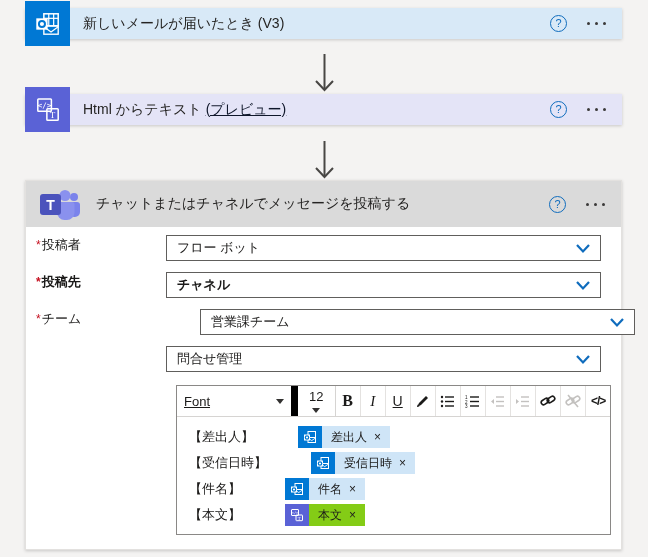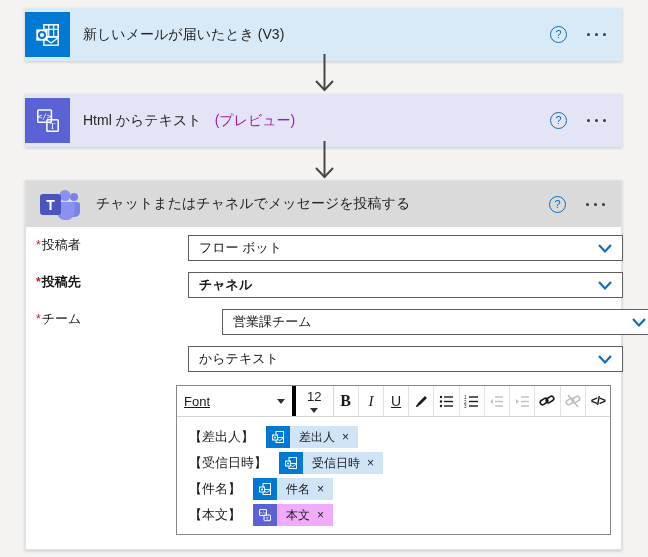--- a/index.html
+++ b/index.html
@@ -1,83 +1,83 @@
 <!DOCTYPE html>
 <html><head>
 <meta charset="utf-8">
 <style>
   html,body { margin:0; padding:0; }
   body { font-family:"Liberation Sans","DejaVu Sans",sans-serif; background:#f4f3f2; }
   .canvas { position:relative; width:648px; height:557px; background:#f4f3f2; overflow:hidden; }
 
   
-  .step { position:absolute; left:25px; width:597px; height:53px; display:flex; align-items:center;
+  .step { position:absolute; left:25px; width:597px; height:31px; display:flex; align-items:center;
           box-shadow:0 1px 3px rgba(0,0,0,.18); cursor:pointer; }
   .step1 { top:8px;  background:#d8e9f7; }
   .step2 { top:94px; background:#e4e4f7; }
   .step-icon { width:45px; height:45px; flex:0 0 45px; display:flex; align-items:center; justify-content:center; }
   .step1 .step-icon { background:#0078d4; }
   .step2 .step-icon { background:#5a62d6; }
   .step-title { margin-left:13px; font-size:14px; color:#252423; white-space:nowrap; }
-  .title-suffix { color:#a21caf; margin-left:13px; }
+  .title-suffix { color:#0f172a; margin-left:4px;text-decoration:underline; }
   .step-right { margin-left:auto; display:flex; align-items:center; gap:18px; padding-right:14px; }
   .help-btn { width:17px; height:17px; border:1px solid #0f6cbd; border-radius:50%; color:#0f6cbd;
               font-size:11px; line-height:15px; text-align:center; box-sizing:border-box; cursor:pointer; }
   .menu-btn { display:flex; gap:5px; align-items:center; padding:4px 2px; cursor:pointer; }
   .menu-btn i { width:3px; height:3px; background:#3b3a39; border-radius:50%; }
 
   
   .flow-arrow { position:absolute; left:314px; }
   .arrow1 { top:54px; } .arrow2 { top:141px; }
 
   
   .card3 { position:absolute; left:25px; top:180px; width:597px; height:370px; background:#ffffff;
            box-shadow:0 1px 3px rgba(0,0,0,.18); border:1px solid #e3e1df; box-sizing:border-box; }
   .card3-header { height:46px; background:#dadada; display:flex; align-items:center; cursor:pointer; }
   .teams-icon-wrap { margin-left:10px; width:48px; display:flex; justify-content:center; }
   .card3-header .step-title { margin-left:12px; }
 
   .field-row { position:absolute; }
   .field-label { position:absolute; left:10px; font-size:13px; color:#1b1a19; line-height:20px; white-space:nowrap; }
   .req { color:#c50f1f; margin-right:1px; font-size:12px; vertical-align:top; }
-  .dd-input { position:absolute; left:162px; width:435px; height:26px; box-sizing:border-box;
+  .dd-input { position:absolute; left:140px; width:435px; height:26px; box-sizing:border-box;
               border:1px solid #605e5c; background:#fff; display:flex; align-items:center;
               font-size:13px; color:#1b1a19; padding:0 28px 0 10px; cursor:pointer; }
   .dd-chevron { position:absolute; right:9px; top:6px; }
 
   
   .row1 { top:54px; } .row2 { top:91px;font-weight:bold; } .row3 { top:128px; } .row4 { top:165px; } .row5 { top:204px; }
   .field-row, .field-label { height:26px; }
 
   
   .editor { position:absolute; left:150px; top:204px; width:435px; height:150px; box-sizing:border-box;
             border:1px solid #8a8886; background:#fff; }
   .rte-toolbar { height:30px; display:flex; align-items:stretch; border-bottom:1px solid #d6d4d2; font-size:13px; color:#1b1a19; }
   .rte-font { width:104px; display:flex; align-items:center; justify-content:space-between;
-              padding:0 7px; border-right:4px solid #000000; cursor:pointer;text-decoration:underline; }
+              padding:0 7px; border-right:7px solid #000000; cursor:pointer;text-decoration:underline; }
   .rte-size { width:38px; display:flex; align-items:center; justify-content:center; gap:4px;
               border-right:1px solid #d6d4d2; cursor:pointer;flex-direction:column; }
   .caret { width:0; height:0; border-left:4px solid transparent; border-right:4px solid transparent; border-top:5px solid #323130; }
   .rte-btn { width:25px; display:flex; align-items:center; justify-content:center;
              border-right:1px solid #e4e2e0; cursor:pointer; }
   .rte-btn:last-child { border-right:none; }
   .g-bold { font-family:"Liberation Serif","DejaVu Serif",serif; font-weight:bold; font-size:16px; }
   .g-italic { font-family:"Liberation Serif","DejaVu Serif",serif; font-style:italic; font-size:15px; }
   .g-underline { font-size:14px; text-decoration:underline; }
   .g-code { font-size:12px; font-weight:bold; letter-spacing:-1px; }
 
   .rte-body { padding:7px 12px; }
-  .msg-line { display:flex; align-items:center; height:26px; font-size:13px; color:#1b1a19; white-space:nowrap; }
-  .token { display:inline-flex; align-items:stretch; height:22px; margin-left:12px; cursor:pointer; }
+  .msg-line { display:flex; align-items:center; height:26px; font-size:13px; color:#1b1a19; white-space:nowrap;gap:24px; }
+  .token { display:inline-flex; align-items:stretch; height:22px; margin-left:20px; cursor:pointer; }
   .token-icon { width:24px; display:flex; align-items:center; justify-content:center; }
   .token-icon.src-outlook { background:#0078d4; }
   .token-icon.src-html { background:#5a62d6; }
   .token-label { display:flex; align-items:center; padding:0 9px; font-size:12px; color:#1b1a19; }
   .token-label.src-outlook { background:#cfe5f7; }
-  .token-label.src-html { background:#f0abfc; }
+  .token-label.src-html { background:#84cc16; }
   .token-x { margin-left:7px; font-size:12px; color:#201f1e; cursor:pointer; }
 </style>
 </head>
 <body>
 
 <div class="canvas">
 
   <div class="step step1">
     <div class="step-icon">
       <svg width="34" height="34" viewBox="0 0 45 45">
@@ -173,21 +173,21 @@
 
     <div class="field-label row3"><span class="req">*</span><span>チーム</span></div>
     <div class="dd-input row3 field-row" style="top:128px;margin-left:34px;">
       <span>営業課チーム</span>
       <svg class="dd-chevron" width="16" height="12" viewBox="0 0 16 12">
           <polyline points="2,3 8,9.5 14,3" fill="none" stroke="#0f6cbd" stroke-width="2.2"></polyline>
         </svg>
     </div>
 
     <div class="dd-input row4 field-row" style="top:165px;">
-      <span>からテキスト</span>
+      <span>問合せ管理</span>
       <svg class="dd-chevron" width="16" height="12" viewBox="0 0 16 12">
           <polyline points="2,3 8,9.5 14,3" fill="none" stroke="#0f6cbd" stroke-width="2.2"></polyline>
         </svg>
     </div>
 
 
     <div class="editor">
       <div class="rte-toolbar">
         <div class="rte-font">
             <span>Font</span>

